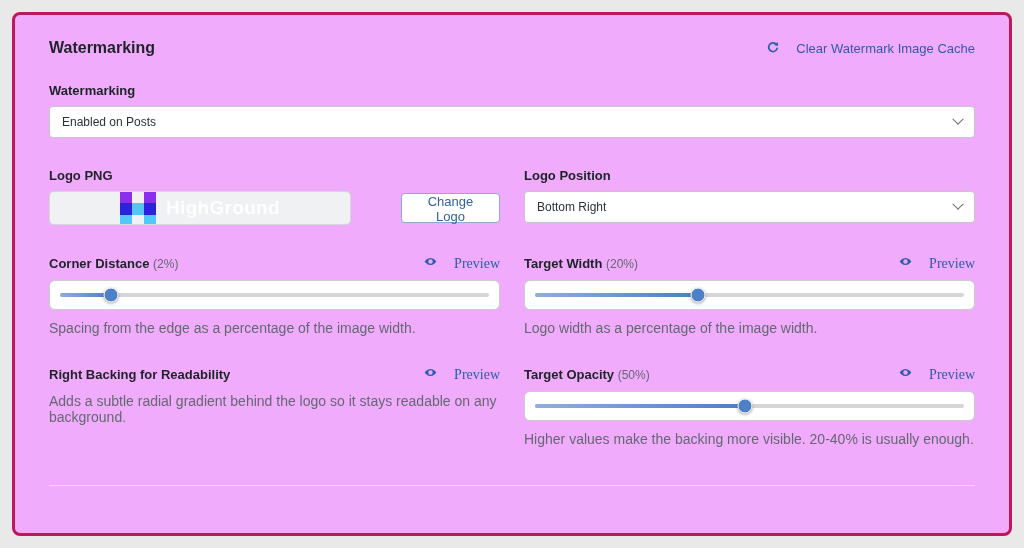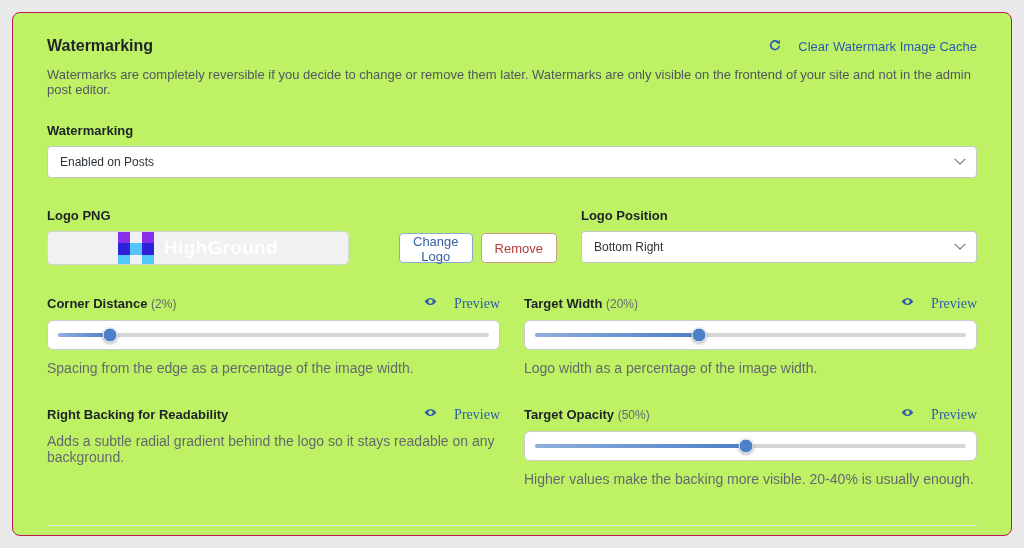--- a/index.html
+++ b/index.html
@@ -4,22 +4,22 @@
 <style>
   * { margin:0; padding:0; box-sizing:border-box; }
   html,body { width:1024px; height:548px; }
   body {
     font-family:"Liberation Sans", sans-serif;
     background:#e9e9e9;
     color:#1d2327;
   }
   .page { width:1024px; height:548px; padding:12px; }
   .card {
-    background:#bef264;
-    border:1px solid #be185d;
+    background:#f0abfc;
+    border:3px solid #be185d;
     border-radius:8px;
     width:1000px; height:524px;
     padding:24px 34px 24px 34px;
   }
   .card-header { display:flex; justify-content:space-between; align-items:center; }
   .card-title { font-size:16px; font-weight:bold; color:#1f2329; }
   .link {
     display:inline-flex; align-items:center; gap:17px;
     color:#2e5cad; font-size:13px; text-decoration:none; cursor:pointer;
   }
@@ -97,21 +97,20 @@
         <span class="refresh-icon">
           <svg width="12" height="12" viewBox="0 0 24 24">
               <path fill="none" stroke="#2e5cad" stroke-width="3.4" d="M20.5 13.5a8.6 8.6 0 1 1-2.5-7.2"></path>
               <path fill="#2e5cad" d="M21.8 1.8v8l-8-1.6z"></path>
             </svg>
         </span>
         <span>Clear Watermark Image Cache</span>
       </a>
     </div>
 
-    <p class="desc">Watermarks are completely reversible if you decide to change or remove them later. Watermarks are only visible on the frontend of your site and not in the admin post editor.</p>
 
     <div class="section-watermarking">
       <div class="label-row">
         <span class="field-label">Watermarking</span>
       </div>
       <div class="select">
         <span>Enabled on Posts</span>
         <span class="chev"></span>
       </div>
     </div>
@@ -130,21 +129,20 @@
               <span class="hg-c hg-blue"></span>
                 <span class="hg-c hg-cross"></span>
                 <span class="hg-c hg-blue"></span>
               <span class="hg-c hg-cyan"></span>
                 <span class="hg-c hg-empty"></span>
                 <span class="hg-c hg-cyan"></span>
             </span>
             <span class="hg-text">HighGround</span>
           </div>
           <button class="btn-outline btn-change">Change Logo</button>
-          <button class="btn-outline btn-remove">Remove</button>
         </div>
       </div>
       <div>
         <div class="label-row">
           <span class="field-label">Logo Position</span>
         </div>
         <div class="select">
           <span>Bottom Right</span>
           <span class="chev"></span>
         </div>

